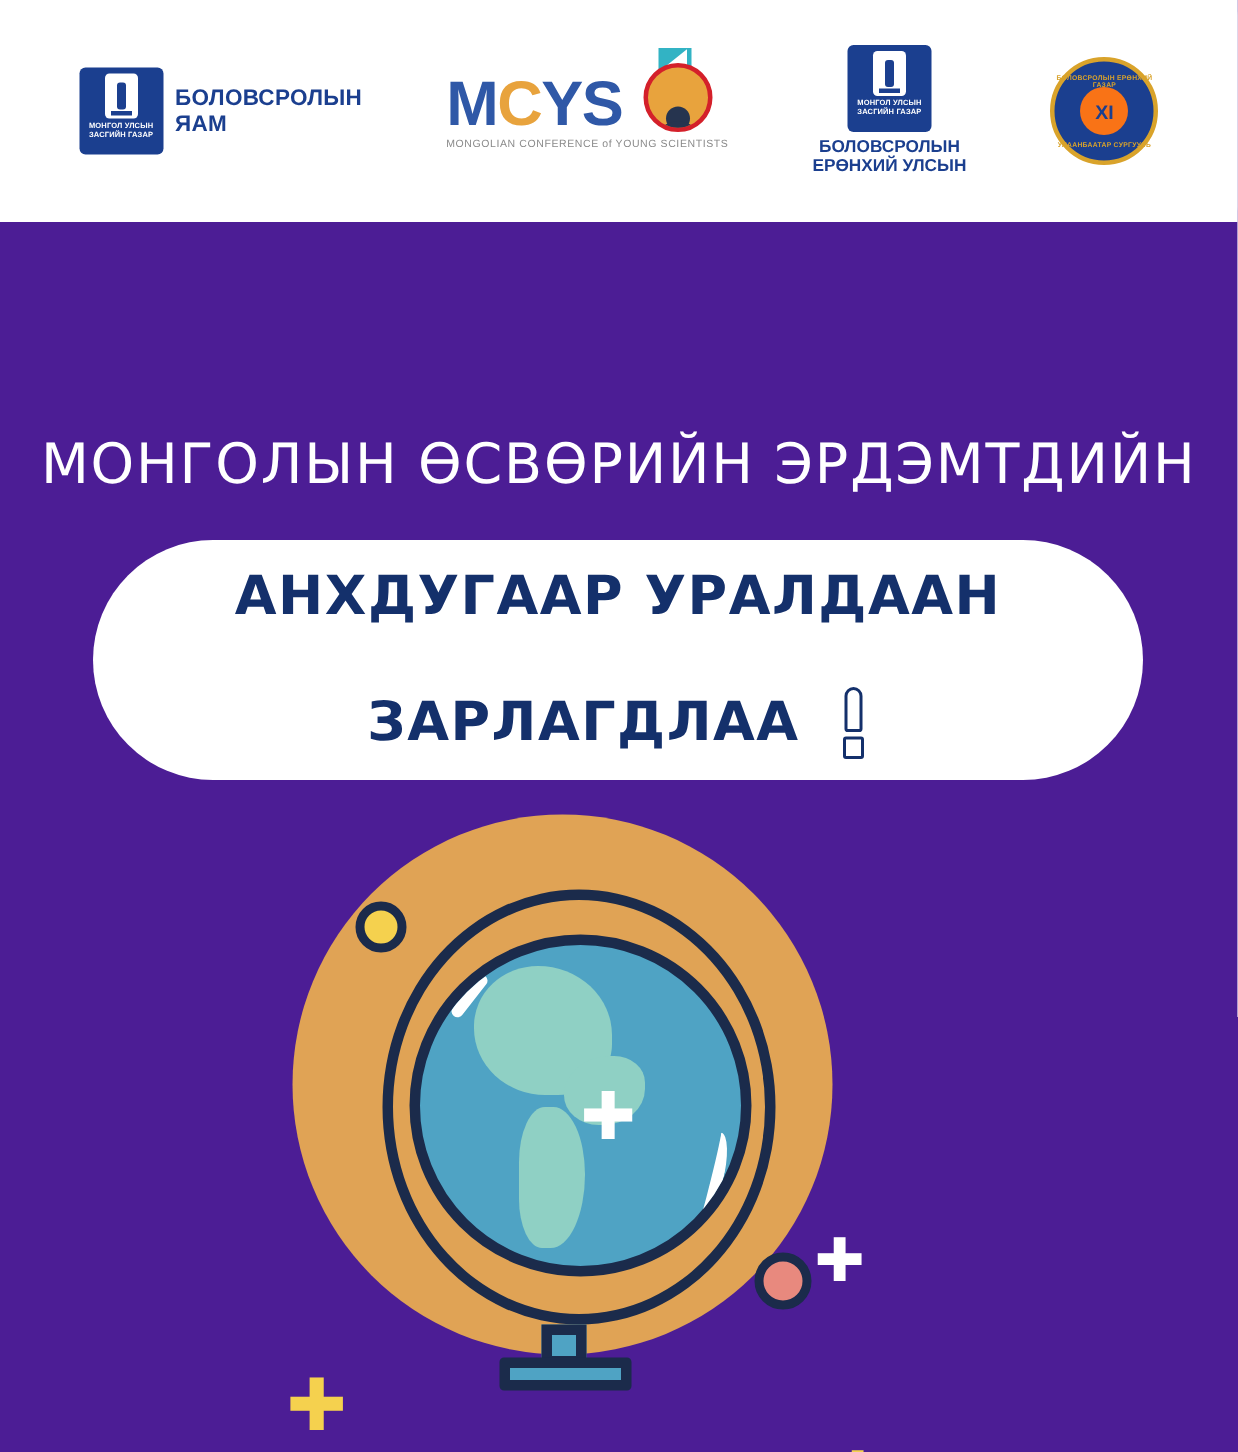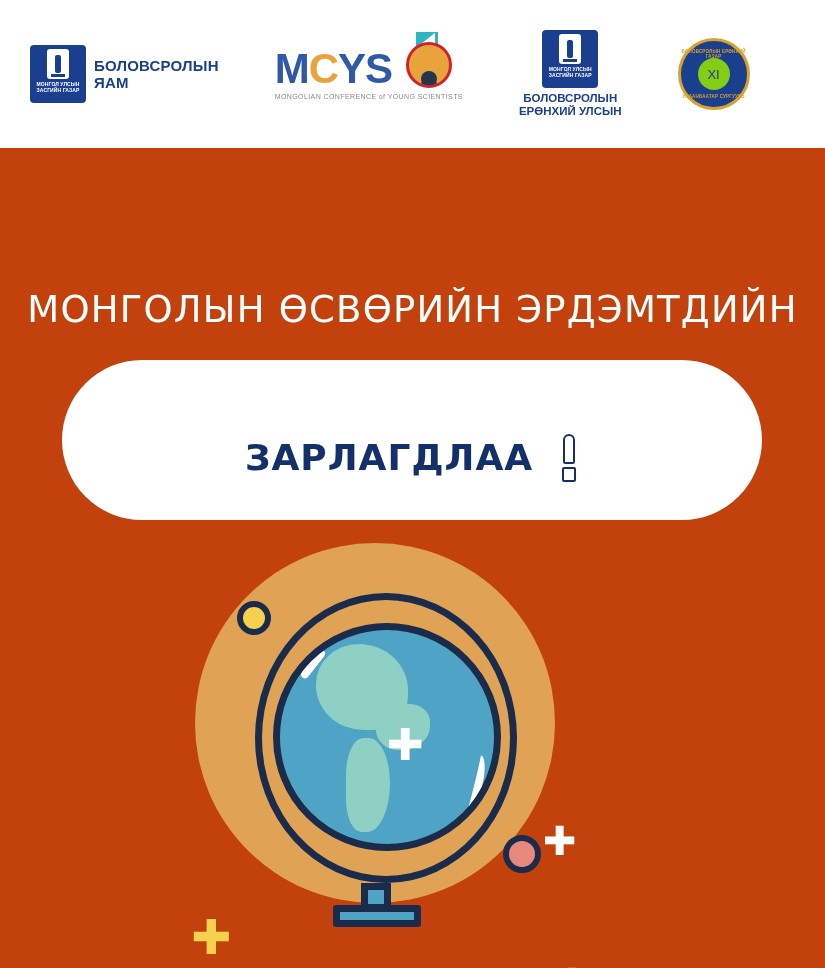--- a/index.html
+++ b/index.html
@@ -14,20 +14,21 @@
     font-family: "Liberation Sans", sans-serif;
   }
 
   
   .logo-strip {
     width: 825px;
     height: 148px;
     background: #ffffff;
     display: flex;
     align-items: center;
+    justify-content: center;
     gap: 56px;
     box-sizing: border-box;
     padding: 0 30px;
     border-radius: 10px;
   }
 
   .logo-block {
     display: flex;
     align-items: center;
     gap: 8px;
@@ -181,27 +182,27 @@
     box-sizing: border-box;
     display: flex;
     align-items: center;
     justify-content: center;
     position: relative;
   }
   .seal .seal-inner {
     width: 32px;
     height: 32px;
     border-radius: 50%;
-    background: #84cc16;
+    background: #f97316;
     display: flex;
     align-items: center;
     justify-content: center;
     color: #1b3f8f;
     font-size: 13px;
-    font-weight: normal;
+    font-weight: bold;
   }
   .seal .seal-top-text,
   .seal .seal-bottom-text {
     position: absolute;
     left: 0;
     right: 0;
     text-align: center;
     color: #d9a32b;
     font-size: 4.5px;
     font-weight: bold;
@@ -221,21 +222,21 @@
     font-size: 11.5px;
     font-weight: bold;
     line-height: 13px;
     text-align: center;
   }
 
   
   .poster {
     width: 825px;
     height: 820px;
-    background: #c2410c;
+    background: #4c1d95;
     position: relative;
     overflow: hidden;
   }
 
   .headline {
     position: absolute;
     top: 140px;
     left: 0;
     right: 0;
     text-align: center;
@@ -491,20 +492,21 @@
     <div class="seal-bottom-text">УЛААНБААТАР СУРГУУЛЬ</div>
   </div>
 
 </div>
 
 <div class="poster">
 
   <div class="headline">МОНГОЛЫН ӨСВӨРИЙН ЭРДЭМТДИЙН</div>
 
   <div class="pill">
+    <div class="pill-line">АНХДУГААР УРАЛДААН</div>
     <div class="pill-line pill-line-2">
       <span>ЗАРЛАГДЛАА</span>
       <span class="pen-icon">
         <span class="nib"></span>
         <span class="body-part"></span>
       </span>
     </div>
   </div>
 
   <div class="globe-wrap">

